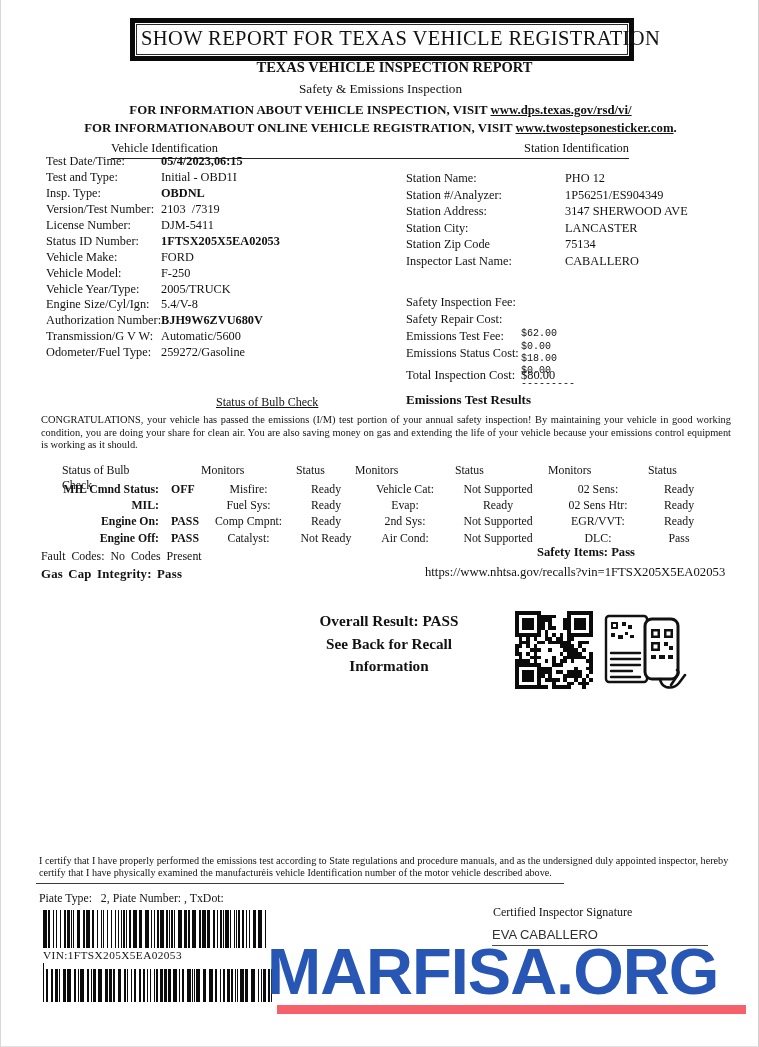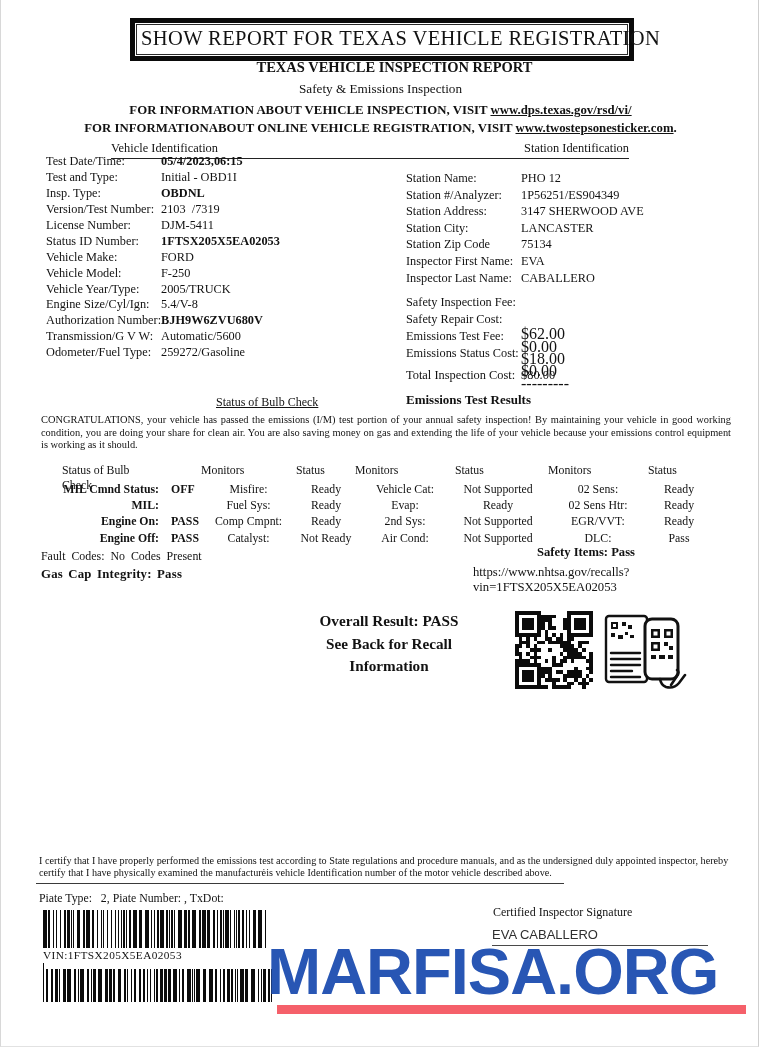--- a/index.html
+++ b/index.html
@@ -23,23 +23,23 @@
   
   .sec-row{left:110px;top:141px;width:518px;height:17px;border-bottom:1px solid #222;
     display:flex;justify-content:space-between;font-size:12.4px;}
   
   .kv-row{display:flex;align-items:baseline;}
   .kv-label{display:inline-block;min-width:115px;white-space:nowrap;}
   .kv-value{white-space:pre;}
   .veh-list{left:45px;top:154px;width:350px;font-size:12.3px;}
   .veh-list .kv-row{height:15.95px;}
   .sta-list{left:405px;top:171px;width:340px;font-size:12.3px;}
-  .sta-list .kv-row{height:16.6px;}
+  .sta-list .kv-row{height:16.6px;gap:44px;}
   .fee-labels{left:405px;top:294px;width:130px;font-size:12.3px;line-height:16.9px;white-space:nowrap;}
-  .fee-values{left:520px;top:291px;width:90px;font-size:16px;line-height:12.4px;white-space:pre;}
+  .fee-values{left:520px;top:291px;width:90px;font-size:10px;line-height:12.4px;white-space:pre;font-family:Liberation Mono, monospace;}
   .total-row{left:405px;top:368px;font-size:12.4px;}
   
   .bulb-hdr{left:215px;top:395px;font-size:12px;text-decoration:underline;}
   .emis-hdr{left:405px;top:392px;font-size:13px;font-weight:bold;}
   .congrats{left:40px;top:414px;width:690px;font-size:10.4px;line-height:12.6px;text-align:justify;}
   
   .mon-group{top:463px;font-size:11.8px;}
   .mon-head,.mon-row{display:grid;}
   .mon-head{height:19px;}
   .mon-row{height:16.2px;}
@@ -52,21 +52,21 @@
   .g2{left:200px;}
   .g2 .mon-head,.g2 .mon-row{grid-template-columns:95px 60px;}
   .g3{left:354px;}
   .g3 .mon-head,.g3 .mon-row{grid-template-columns:100px 86px;}
   .g4{left:547px;}
   .g4 .mon-head,.g4 .mon-row{grid-template-columns:100px 62px;}
   .mon-label,.mon-status{text-align:center;white-space:nowrap;}
   .safety-items{left:536px;top:545px;font-size:12.6px;font-weight:bold;}
   .fault-codes{left:40px;top:549px;font-size:11.9px;word-spacing:3px;}
   .gas-cap{left:40px;top:567px;font-size:12.8px;font-weight:bold;letter-spacing:.2px;word-spacing:2px;}
-  .recall-url{left:424px;top:565px;font-size:12.7px;margin-left:48px;}
+  .recall-url{left:424px;top:565px;font-size:12.7px;}
   
   .overall{left:268px;top:610px;width:240px;text-align:center;font-weight:bold;
     font-size:15.2px;line-height:22.5px;}
   .qr-grid{left:514px;top:611px;width:78px;height:78px;display:grid;
     grid-template-columns:repeat(21,1fr);grid-template-rows:repeat(21,1fr);background:#fff;}
   .qr-grid i{display:block;}
   .qr-grid i.m{background:#0b0b0b;}
   .scan-icon{left:602px;top:613px;}
   
   .certify{left:38px;top:855px;width:692px;font-size:10.2px;line-height:12.4px;}
@@ -194,24 +194,20 @@
       <div class="kv-row">
         <span class="kv-label">Station City:</span>
         <span class="kv-value">LANCASTER</span>
       </div>
 
       <div class="kv-row">
         <span class="kv-label">Station Zip Code</span>
         <span class="kv-value">75134</span>
       </div>
 
-      <div class="kv-row">
-        <span class="kv-label">Inspector First Name:</span>
-        <span class="kv-value">EVA</span>
-      </div>
 
       <div class="kv-row">
         <span class="kv-label">Inspector Last Name:</span>
         <span class="kv-value">CABALLERO</span>
       </div>
     </div>
 
   <div class="abs fee-labels">
 
   <div>Safety Inspection Fee:</div>

